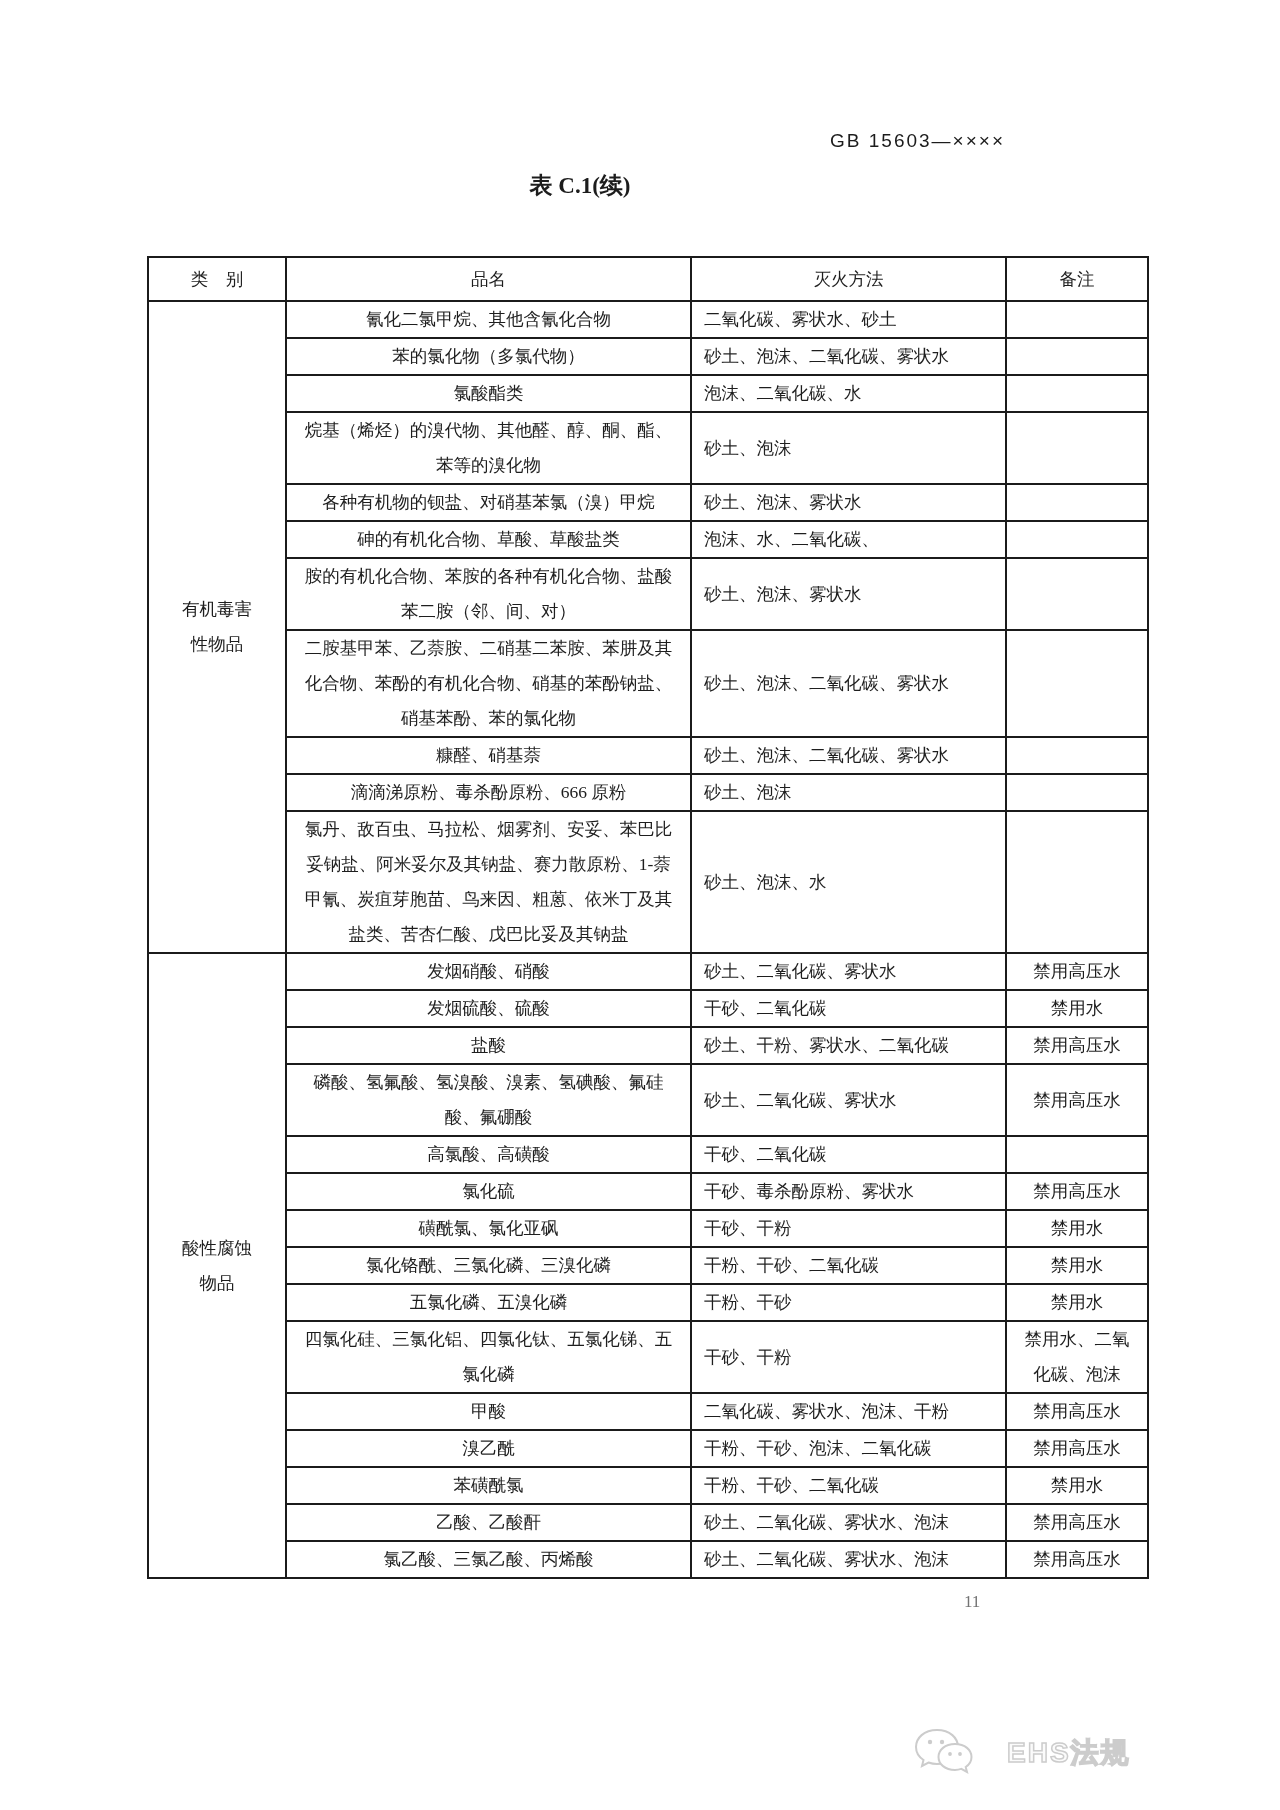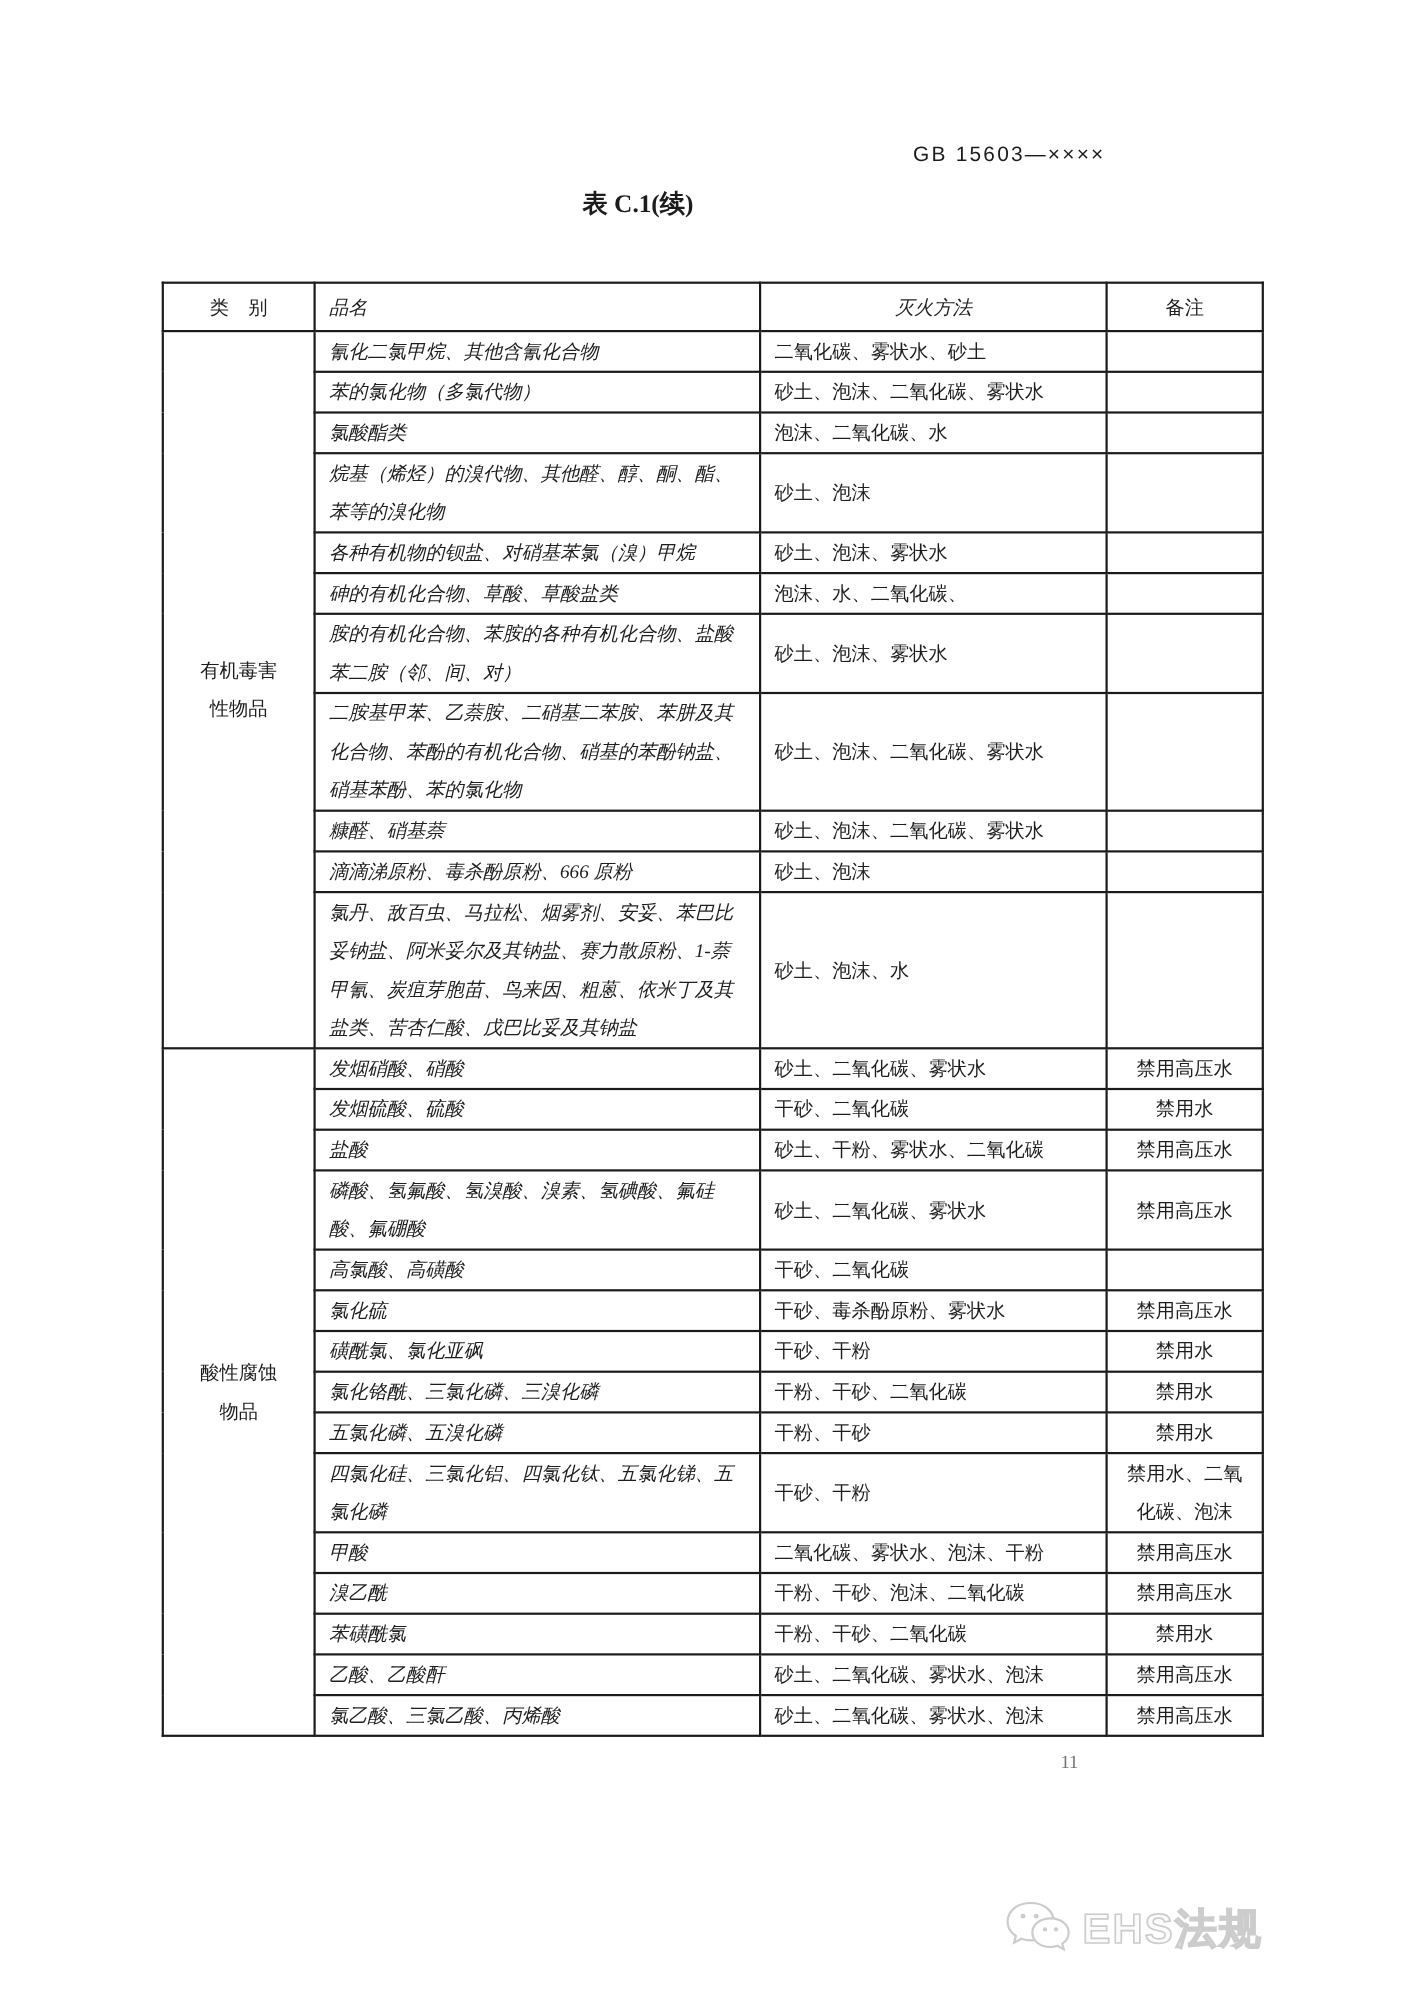--- a/index.html
+++ b/index.html
@@ -57,46 +57,47 @@
     color: #1e1e1e;
     padding: 0 12px;
     vertical-align: middle;
     overflow: hidden;
   }
   table.main th {
     height: 42px;
     line-height: 42px;
   }
   th.c-cat, td.c-cat { text-align: center; padding: 0 6px; white-space: pre-line; margin-top: 33px; }
-  th.c-name, td.c-name { text-align: left; font-style: italic; }
-  th.c-method { text-align: center; font-style: italic; }
+  th.c-name, td.c-name { text-align: center; }
+  th.c-method { text-align: center; }
   td.c-method { text-align: left; }
   th.c-note, td.c-note { text-align: center; padding: 0 8px; }
   .page-number {
     position: absolute;
     top: 1592px;
     left: 964px;
     font-size: 17px;
     color: #737373;
   }
   .watermark {
     position: absolute;
     top: 1726px;
     left: 912px;
     display: flex;
     align-items: center;
     gap: 8px;
   }
   .wm-text {
     font-family: "Liberation Sans", "DejaVu Sans", sans-serif;
-    font-size: 38px;
+    font-size: 28px;
     font-weight: bold;
     color: #fbfbfb;
     -webkit-text-stroke: 1.5px #cccccc;
     letter-spacing: 2px;
+    margin-left: 23px;
   }
 </style>
 </head>
 <body>
 
 <div class="page">
 
   <div class="doc-code">GB 15603—××××</div>
 
   <div class="table-title">表 C.1(续)</div>

